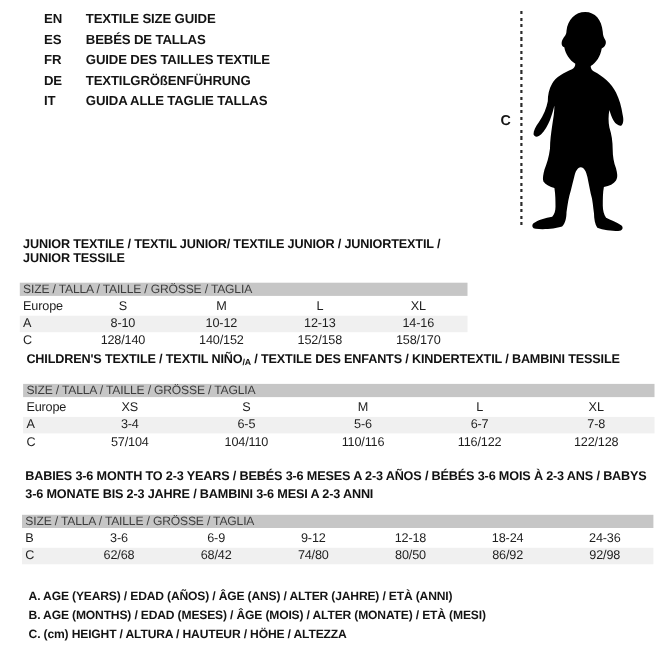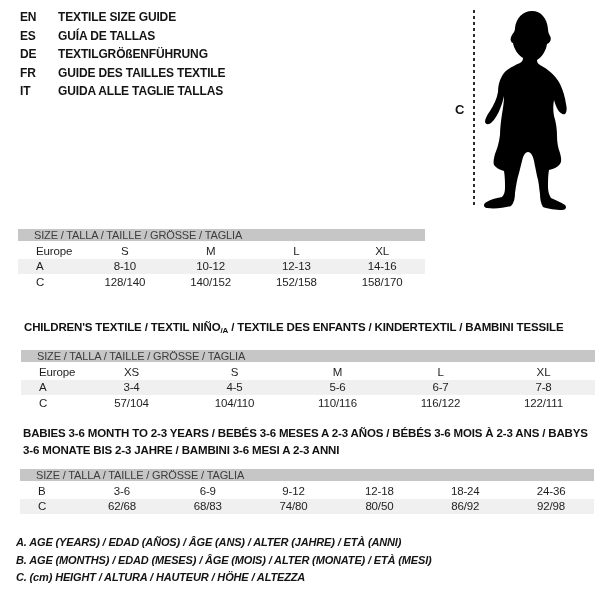--- a/index.html
+++ b/index.html
@@ -5,69 +5,69 @@
   html,body{margin:0;padding:0;}
   body{
     width:600px;height:600px;background:#ffffff;
     font-family:"Liberation Sans","DejaVu Sans",sans-serif;
     color:#141414;letter-spacing:-0.15px;position:relative;overflow:hidden;
   }
   .abs{position:absolute;}
 
   
   .langs{left:20px;top:8px;}
-  .lang-row{display:flex;font-size:12px;font-weight:bold;line-height:18.6px;}
+  .lang-row{display:flex;font-size:12px;font-weight:bold;line-height:18.6px;margin-left:20px;}
   .lang-code{width:38px;}
   .lang-label{white-space:nowrap;}
 
   
   .height-line{left:473px;top:10px;width:2px;height:197px;
     background:repeating-linear-gradient(to bottom,#2b2b2b 0 3px,transparent 3px 6px);}
   .height-c{left:455px;top:102px;font-size:13px;font-weight:bold;}
   .baby{left:477px;top:5px;}
 
   
   .size-table{position:absolute;}
   .t1{left:18px;top:216px;width:407px;--labelw:49px;--bargap:13px;}
   .t2{left:21px;top:321px;width:574px;--labelw:44px;--bargap:13px;}
   .t3{left:20px;top:425px;width:574px;--labelw:44px;--bargap:7px;}
   .table-title{font-size:11.5px;font-weight:bold;line-height:17px;margin:0 0 0 3px;color:#111;}
   .t1 .table-title,.t2 .table-title{line-height:13px;}
   .sub-part{font-size:8px;vertical-align:-2px;}
   .size-bar{margin-top:var(--bargap);height:12px;line-height:12.5px;background:#c6c6c6;
-    color:#3d3d3d;font-size:11px;font-weight:normal;padding-left:16px;box-sizing:border-box;}
+    color:#3d3d3d;font-size:11px;font-weight:normal;padding-left:3px;box-sizing:border-box;}
   .rows{margin-top:2px;}
   .trow{display:flex;height:15.5px;align-items:center;font-size:11.5px;color:#1e1e1e;}
   .trow.shaded{background:#f0f0f0;}
-  .tlabel{width:var(--labelw);padding-left:3px;box-sizing:border-box;margin-left:15px;}
+  .tlabel{width:var(--labelw);padding-left:3px;box-sizing:border-box;}
   .tcell{flex:1;text-align:center;}
 
   
-  .legend{left:16px;top:534px;font-style:italic;}
+  .legend{left:26px;top:534px;}
   .legend-line{font-size:11px;font-weight:bold;line-height:17.6px;white-space:nowrap;}
 </style>
 </head>
 <body>
 
 <div class="abs langs">
   <div class="lang-row">
     <span class="lang-code">EN</span>
     <span class="lang-label">TEXTILE SIZE GUIDE</span>
   </div>
   <div class="lang-row">
     <span class="lang-code">ES</span>
-    <span class="lang-label">GUÍA DE TALLAS</span>
+    <span class="lang-label">BEBÉS DE TALLAS</span>
+  </div>
+  <div class="lang-row">
+    <span class="lang-code">FR</span>
+    <span class="lang-label">GUIDE DES TAILLES TEXTILE</span>
   </div>
   <div class="lang-row">
     <span class="lang-code">DE</span>
     <span class="lang-label">TEXTILGRÖßENFÜHRUNG</span>
-  </div>
-  <div class="lang-row">
-    <span class="lang-code">FR</span>
-    <span class="lang-label">GUIDE DES TAILLES TEXTILE</span>
   </div>
   <div class="lang-row">
     <span class="lang-code">IT</span>
     <span class="lang-label">GUIDA ALLE TAGLIE TALLAS</span>
   </div>
 </div>
 
 <span class="abs height-c">C</span>
 <div class="abs height-line"></div>
 
@@ -81,20 +81,21 @@
     C39 181 40 174 42 168 C43 164 44 160 45 156 C46 151 48 147 51 147 C54 147 56 151 57 156
     C58 161 59 166 60 171 C62 177 62 183 63 189 C63 194 64 199 66 202 C71 204 79 205 85 205
     C89 205 90 202 88 200 C84 197 78 195 74 193 C72 190 71 186 71 182 C71 176 71 170 72 165
     C77 164 81 162 83 159 C85 156 84 152 83 148 C81 143 80 137 80 131 C80 124 79 117 77 111
     C76 106 76 100 77 95 C78 98 79 102 81 105 C83 108 86 110 88 109 C90 107 90 103 89 99
     C88 92 86 85 83 79 C79 71 71 64 63 60 C61 59 60 57 60 55 C65 52 69 46 70 39
     C73 38 75 34 73 31 C72 29 71 27 71 24 C70 13 64 6 55 6 Z"></path>
 </svg>
 
 <section class="size-table t1">
+  <h2 class="table-title"><span>JUNIOR TEXTILE / TEXTIL JUNIOR/ TEXTILE JUNIOR / JUNIORTEXTIL / JUNIOR TESSILE</span><span class="sub-part"></span><span></span></h2>
   <div class="size-bar">SIZE / TALLA / TAILLE / GRÖSSE / TAGLIA</div>
   <div class="rows">
       <div class="trow">
         <div class="tlabel">Europe</div>
         <div class="tcell">S</div>
         <div class="tcell">M</div>
         <div class="tcell">L</div>
         <div class="tcell">XL</div>
       </div>
       <div class="trow shaded">
@@ -122,53 +123,53 @@
         <div class="tlabel">Europe</div>
         <div class="tcell">XS</div>
         <div class="tcell">S</div>
         <div class="tcell">M</div>
         <div class="tcell">L</div>
         <div class="tcell">XL</div>
       </div>
       <div class="trow shaded">
         <div class="tlabel">A</div>
         <div class="tcell">3-4</div>
-        <div class="tcell">4-5</div>
+        <div class="tcell">6-5</div>
         <div class="tcell">5-6</div>
         <div class="tcell">6-7</div>
         <div class="tcell">7-8</div>
       </div>
       <div class="trow">
         <div class="tlabel">C</div>
         <div class="tcell">57/104</div>
         <div class="tcell">104/110</div>
         <div class="tcell">110/116</div>
         <div class="tcell">116/122</div>
-        <div class="tcell">122/111</div>
+        <div class="tcell">122/128</div>
       </div>
     </div>
 </section>
 
 <section class="size-table t3">
   <h2 class="table-title"><span>BABIES 3-6 MONTH TO 2-3 YEARS / BEBÉS 3-6 MESES A 2-3 AÑOS / BÉBÉS 3-6 MOIS À 2-3 ANS / BABYS 3-6 MONATE BIS 2-3 JAHRE / BAMBINI 3-6 MESI A 2-3 ANNI</span><span class="sub-part"></span><span></span></h2>
   <div class="size-bar">SIZE / TALLA / TAILLE / GRÖSSE / TAGLIA</div>
   <div class="rows">
       <div class="trow">
         <div class="tlabel">B</div>
         <div class="tcell">3-6</div>
         <div class="tcell">6-9</div>
         <div class="tcell">9-12</div>
         <div class="tcell">12-18</div>
         <div class="tcell">18-24</div>
         <div class="tcell">24-36</div>
       </div>
       <div class="trow shaded">
         <div class="tlabel">C</div>
         <div class="tcell">62/68</div>
-        <div class="tcell">68/83</div>
+        <div class="tcell">68/42</div>
         <div class="tcell">74/80</div>
         <div class="tcell">80/50</div>
         <div class="tcell">86/92</div>
         <div class="tcell">92/98</div>
       </div>
     </div>
 </section>
 
 <div class="abs legend">
   <div class="legend-line">A. AGE (YEARS) / EDAD (AÑOS) / ÂGE (ANS) / ALTER (JAHRE) / ETÀ (ANNI)</div>

